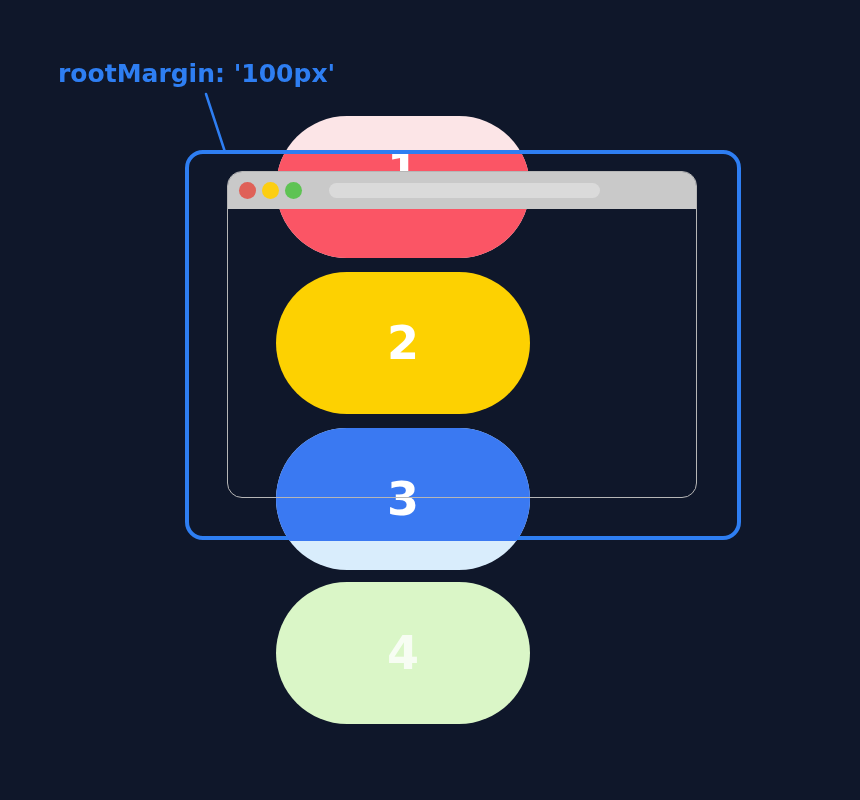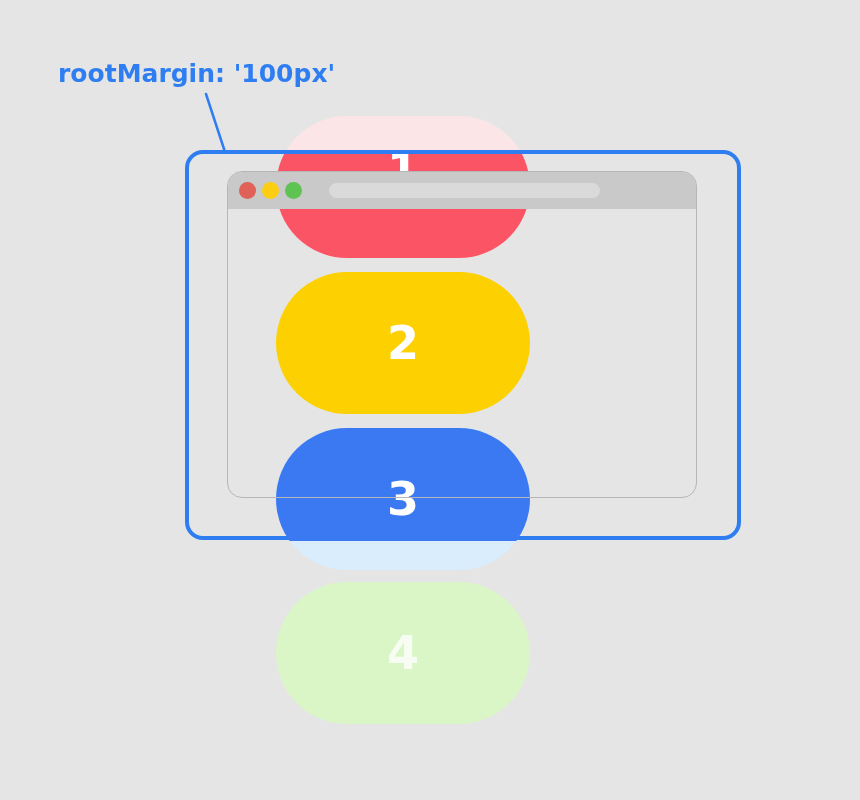--- a/index.html
+++ b/index.html
@@ -5,21 +5,21 @@
   html, body {
     margin: 0;
     padding: 0;
     background: #ffffff;
     font-family: "DejaVu Sans", "Liberation Sans", sans-serif;
   }
   .stage {
     position: relative;
     width: 860px;
     height: 800px;
-    background: #e5e5e5;
+    background: #0f172a;
     overflow: hidden;
   }
 
   
   .annotation {
     position: absolute;
     left: 58px;
     top: 59px;
     font-size: 25px;
     font-weight: 700;

